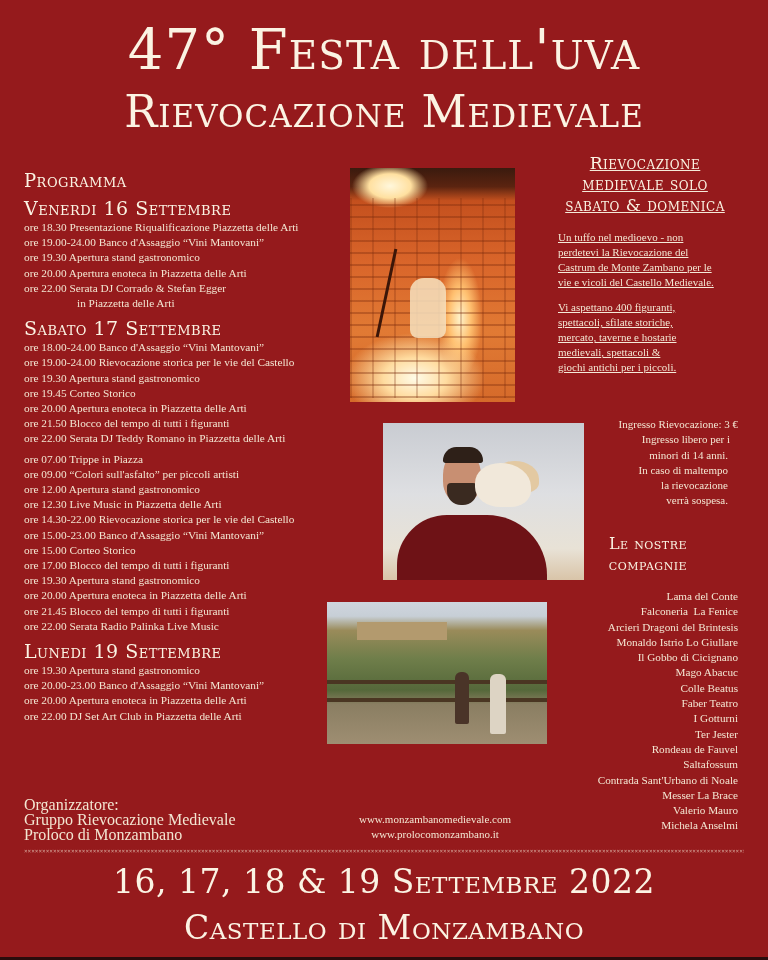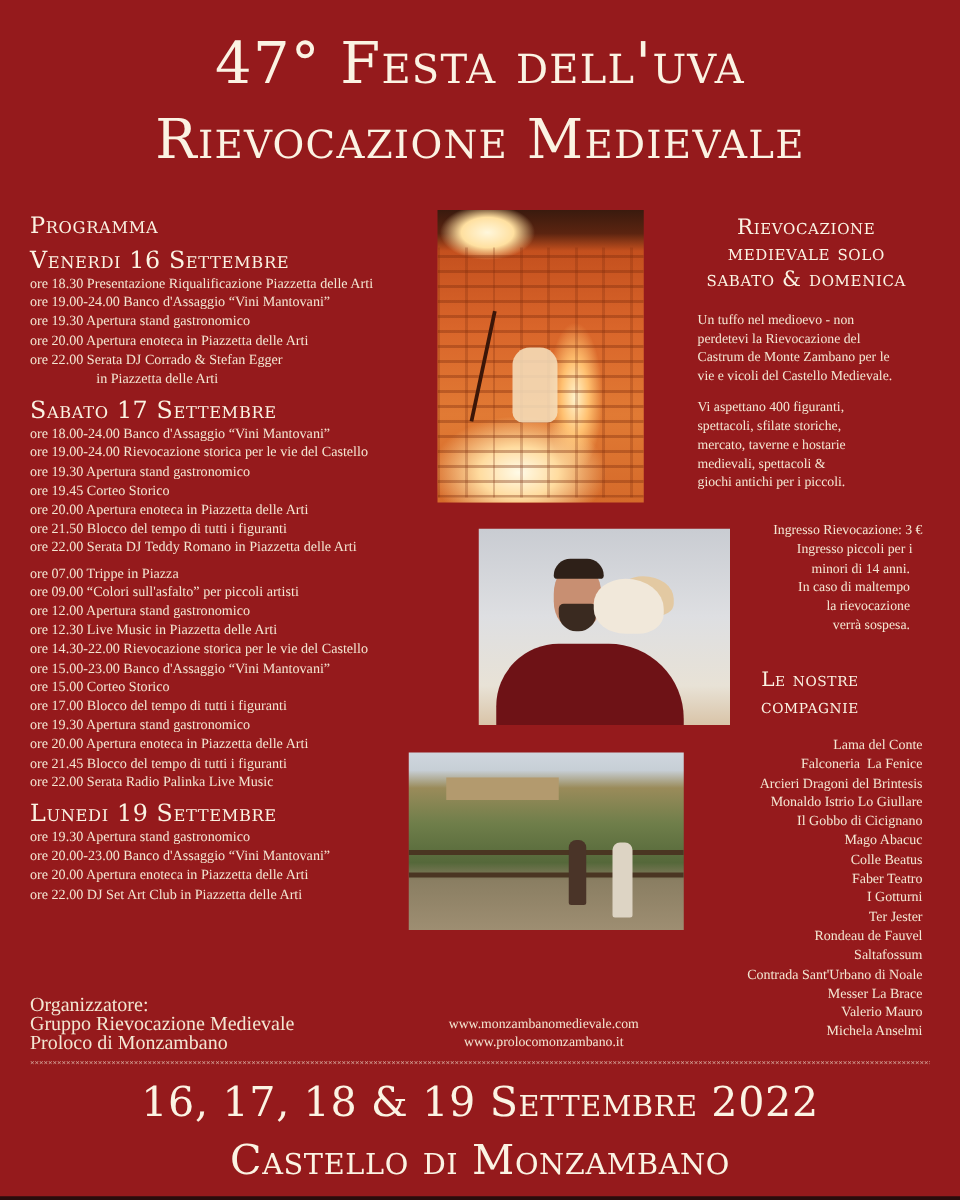--- a/index.html
+++ b/index.html
@@ -9,21 +9,21 @@
     color: #f5ead8;
     font-family: "Liberation Serif", "DejaVu Serif", serif;
     position: relative;
   }
   .poster { position: absolute; inset: 0; background: #951a1c; }
   .title {
     position: absolute; left: 0; right: 0; text-align: center;
     font-family: "DejaVu Serif", serif; color: #fbf3e3;
     letter-spacing: 1px; font-variant: small-caps;
   }
-  .title.l1 { top: 24px; font-size: 46px; line-height: 52px; }
+  .title.l1 { top: 24px; font-size: 56px; line-height: 52px; }
   .title.l2 { top: 86px; font-size: 44px; line-height: 52px; }
 
   .uncial {
     font-family: "DejaVu Serif", serif; font-variant: small-caps;
     color: #fbf3e3; letter-spacing: 0.5px;
   }
 
   .left-col { position: absolute; left: 24px; top: 170px; width: 330px; }
   .programma { font-size: 18px; line-height: 22px; margin-bottom: 4px; }
   .day-title { font-size: 19px; line-height: 24px; margin-top: 2px; }
@@ -98,21 +98,21 @@
   .photo-archers .fence2 { position: absolute; left: 0; right: 0; top: 96px; height: 4px; background: #4a3622; }
   .photo-archers .archer1 {
     position: absolute; left: 128px; top: 70px; width: 14px; height: 52px;
     background: #4a3428; border-radius: 6px 6px 2px 2px;
   }
   .photo-archers .archer2 {
     position: absolute; left: 163px; top: 72px; width: 16px; height: 60px;
     background: #ddd4c4; border-radius: 6px 6px 2px 2px;
   }
 
-  .right-col { position: absolute; right: 30px; top: 172px; width: 200px; text-align: right; }
+  .right-col { position: absolute; right: 30px; top: 153px; width: 200px; text-align: right; text-decoration: underline; }
   .rev-title { font-size: 17px; line-height: 21px; text-align: center; margin-left: 14px; }
   .rev-text {
     font-size: 11px; line-height: 15px; color: #f3e6d2; text-align: left;
     margin-left: 20px;
   }
   .rev-text p { margin-bottom: 10px; }
   .ingresso {
     position: absolute; right: 30px; top: 417px; width: 180px;
     font-size: 11px; line-height: 15.3px; text-align: right; color: #f3e6d2;
   }
@@ -247,21 +247,21 @@
         <span style="display:block">spettacoli, sfilate storiche,</span>
         <span style="display:block">mercato, taverne e hostarie</span>
         <span style="display:block">medievali, spettacoli &amp;</span>
         <span style="display:block">giochi antichi per i piccoli.</span>
       </p>
     </div>
   </div>
 
   <div class="ingresso">
     <div>Ingresso Rievocazione: 3 €</div>
-    <div style="padding-right:8px">Ingresso piccoli per i</div>
+    <div style="padding-right:8px">Ingresso libero per i</div>
     <div style="padding-right:10px">minori di 14 anni.</div>
     <div style="padding-right:10px">In caso di maltempo</div>
     <div style="padding-right:10px">la rievocazione</div>
     <div style="padding-right:10px">verrà sospesa.</div>
   </div>
 
   <div class="uncial compagnie-title">
     <div>Le nostre</div>
     <div>compagnie</div>
   </div>

